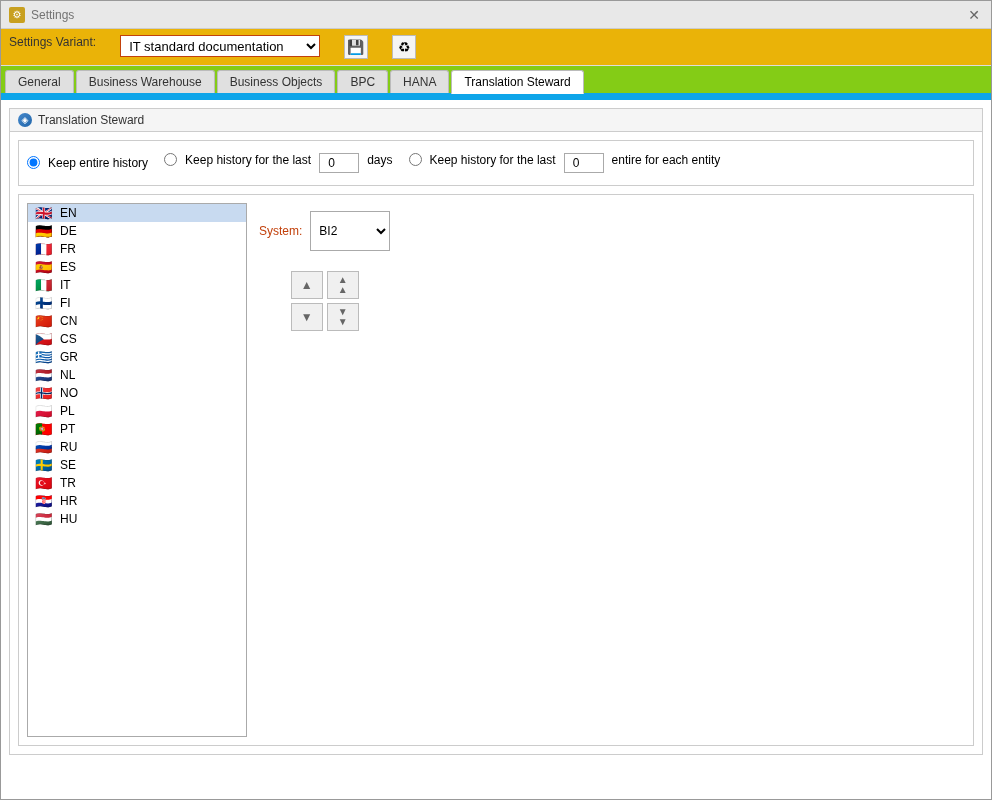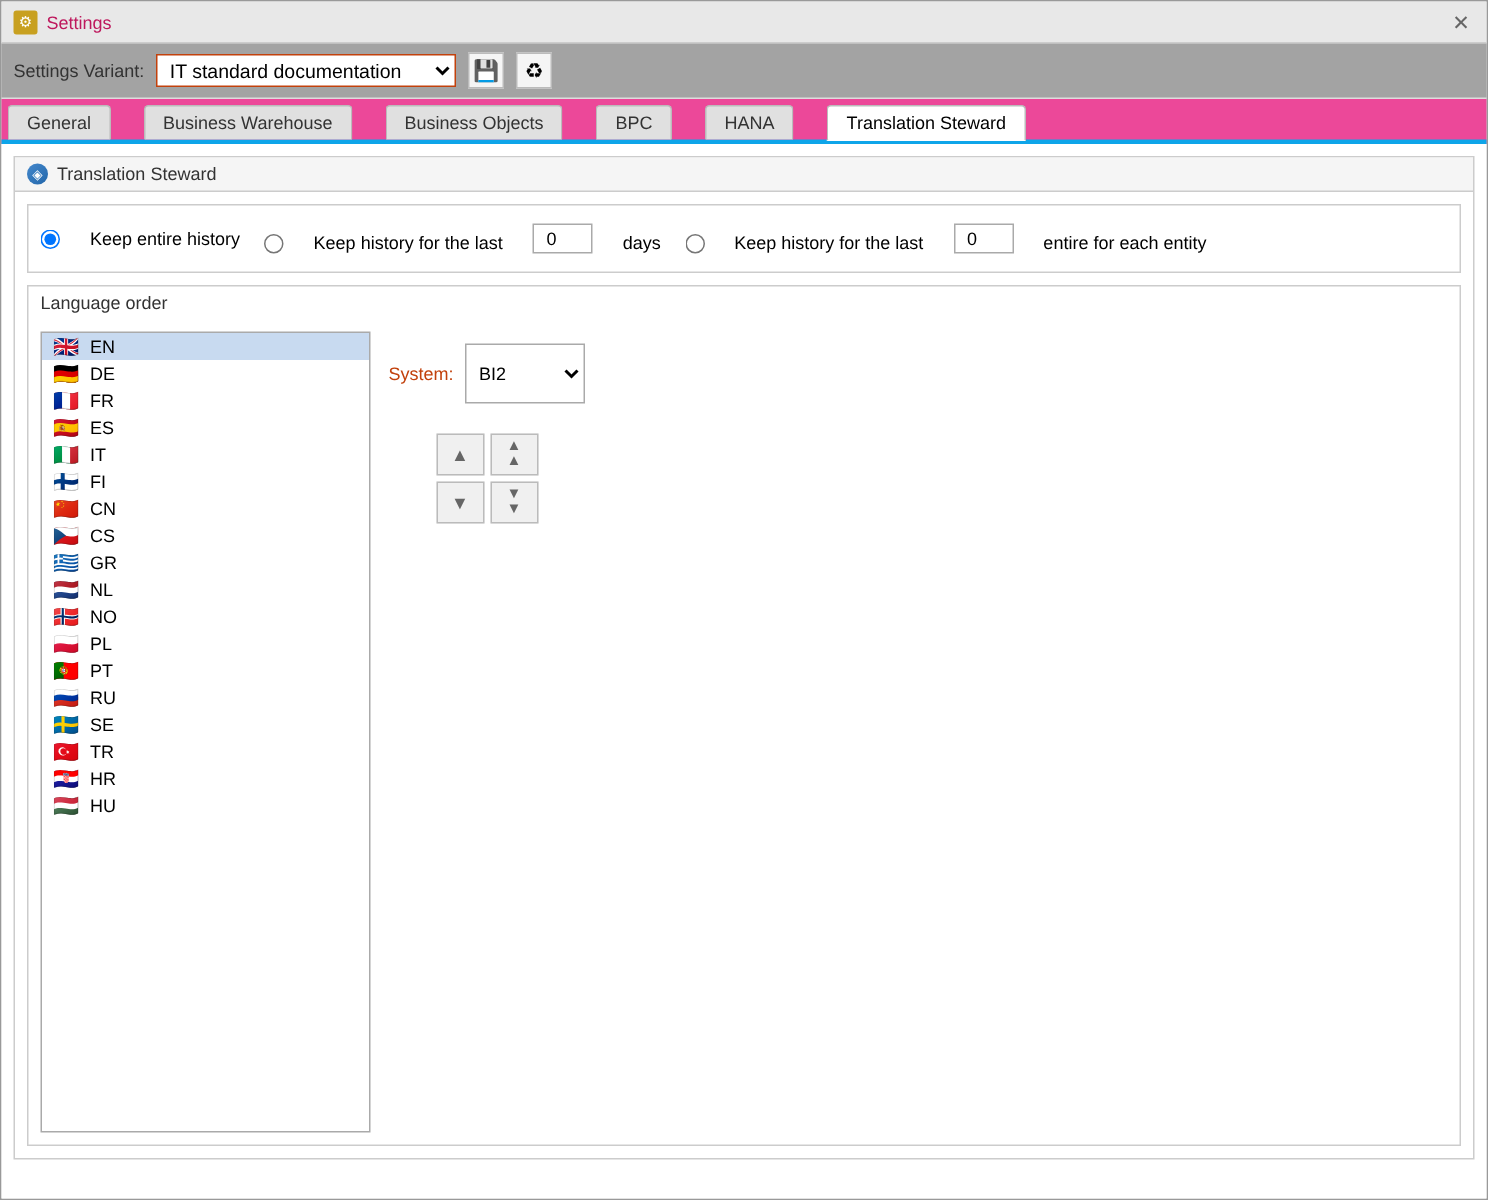--- a/index.html
+++ b/index.html
@@ -39,40 +39,40 @@
       background: #c8a020;
       border-radius: 2px;
       display: flex;
       align-items: center;
       justify-content: center;
       font-size: 10px;
       color: white;
     }
     .title-text {
       font-size: 12px;
-      color: #be185d;
+      color: #737373;
     }
     .close-btn {
       width: 18px;
       height: 18px;
       display: flex;
       align-items: center;
       justify-content: center;
       cursor: pointer;
       color: #666;
       font-size: 14px;
       border: none;
       background: transparent;
     }
     .settings-variant-bar {
-      background: #a3a3a3;
+      background: #eab308;
       padding: 6px 8px;
       display: flex;
-      align-items: center;
-      gap: 8px;
+      align-items: flex-start;
+      gap: 24px;
       border-bottom: 1px solid #ddd;
     }
     .settings-variant-label {
       font-size: 12px;
       color: #333;
     }
     .variant-select {
       border: 1px solid #c2410c;
       background: white;
       padding: 2px 4px;
@@ -87,24 +87,23 @@
       border: 1px solid #bbb;
       background: #f5f5f5;
       cursor: pointer;
       display: flex;
       align-items: center;
       justify-content: center;
       font-size: 14px;
     }
     .tabs-bar {
       display: flex;
-      background: #ec4899;
-      border-bottom: 3px solid #0ea5e9;
+      background: #84cc16;
+      border-bottom: 7px solid #0ea5e9;
       padding: 0 4px;
-      gap: 20px;
     }
     .tab {
       padding: 4px 12px;
       font-size: 12px;
       border: 1px solid #bbb;
       border-bottom: none;
       background: #e0e0e0;
       cursor: pointer;
       margin-right: 2px;
       margin-top: 4px;
@@ -165,22 +164,22 @@
       font-weight: normal;
     }
     .history-options {
       display: flex;
       align-items: center;
       gap: 16px;
       padding: 4px 0;
     }
     .radio-group {
       display: flex;
-      align-items: flex-end;
-      gap: 20px;
+      align-items: flex-start;
+      gap: 8px;
     }
     .radio-group input[type="radio"] {
       margin: 0;
     }
     .number-spinner {
       width: 40px;
       height: 20px;
       border: 1px solid #aaa;
       text-align: center;
       font-size: 12px;
@@ -332,21 +331,20 @@
           <div class="radio-group">
             <input type="radio" name="history" id="keep-last-updates" style="">
             <label for="keep-last-updates">Keep history for the last</label>
             <input type="number" class="number-spinner" value="0" min="0" style="">
             <span>entire for each entity</span>
           </div>
         </div>
       </div>
 
       <div class="lang-section">
-        <div class="lang-section-title">Language order</div>
         <div class="lang-content">
 
           <div class="lang-list" id="lang-list">
           <div class="lang-item selected">
                 <span class="flag">🇬🇧</span>
                 <span>EN</span>
               </div>
               <div class="lang-item">
                 <span class="flag">🇩🇪</span>
                 <span>DE</span>

